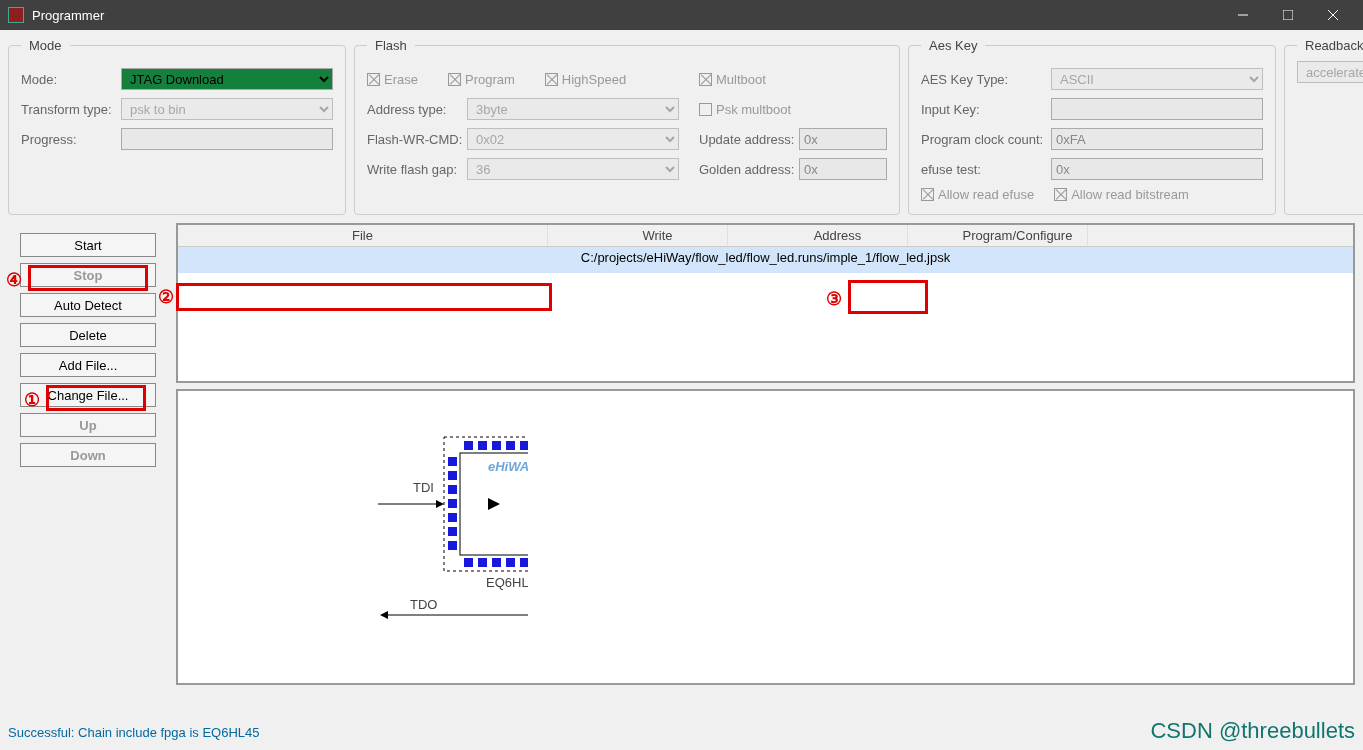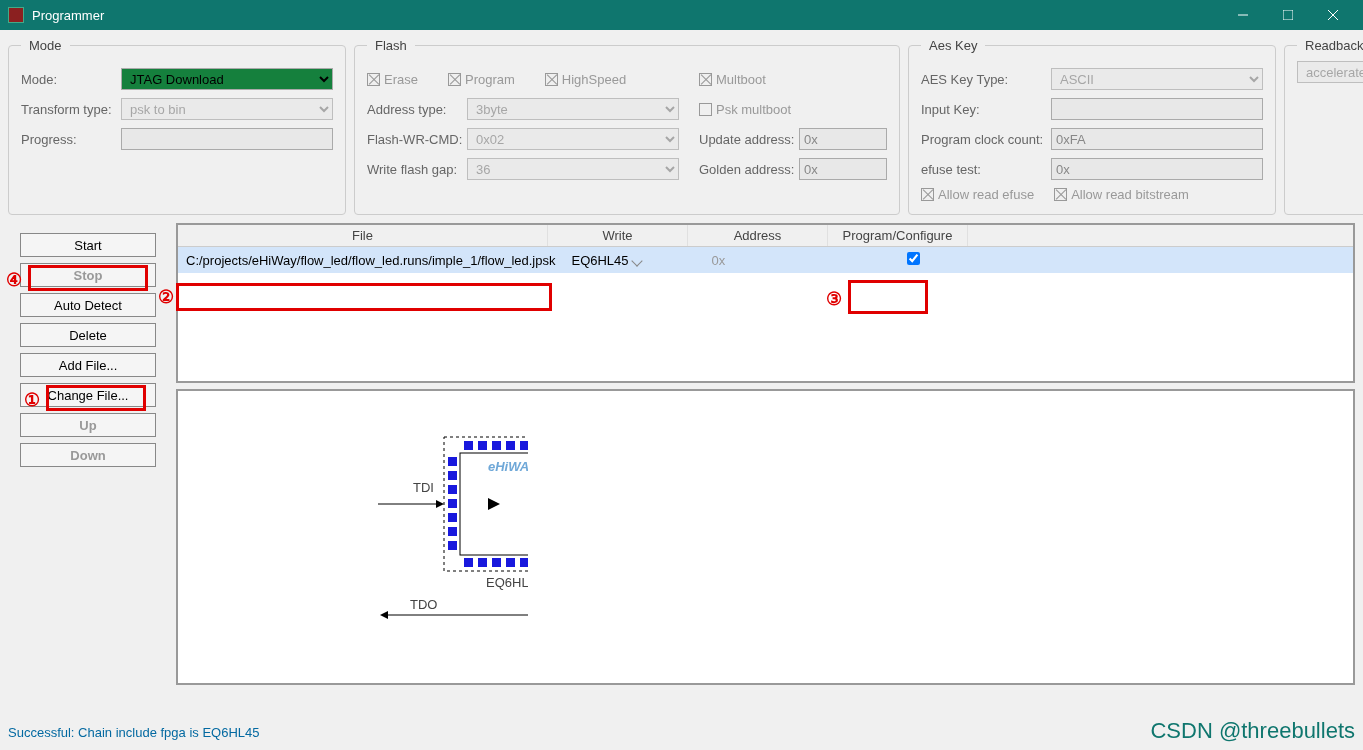--- a/index.html
+++ b/index.html
@@ -1,18 +1,18 @@
 <!DOCTYPE html>
 <html><head>
 <meta charset="utf-8">
 <style>
 * { box-sizing: border-box; margin: 0; padding: 0; font-family: Arial, sans-serif; font-size: 13px; }
 body { background: #f0f0f0; width: 1363px; height: 750px; position: relative; overflow: hidden; }
 
-.titlebar { background: #0f766e; color: #fff; height: 30px; display: flex; align-items: center; padding: 0 8px; }
+.titlebar { background: #404040; color: #fff; height: 30px; display: flex; align-items: center; padding: 0 8px; }
 .titlebar .icon { width: 16px; height: 16px; background: #8b2020; border: 1px solid #4a8; margin-right: 8px; }
 .titlebar .title { flex: 1; font-size: 13px; }
 .titlebar .winbtn { width: 45px; height: 30px; display: flex; align-items: center; justify-content: center; color: #fff; }
 .titlebar .winbtn svg { width: 10px; height: 10px; }
 
 .top-row { display: flex; gap: 8px; padding: 8px; }
 
 fieldset { border: 1px solid #ccc; border-radius: 4px; padding: 8px 12px 12px 12px; background: #f0f0f0; position: relative; }
 fieldset legend { padding: 0 8px; color: #444; }
 
@@ -44,23 +44,23 @@
 
 .aes-checks { display: flex; gap: 20px; margin-top: 6px; }
 
 .mid-row { display: flex; gap: 8px; padding: 0 8px; height: 462px; }
 .side-btns { flex: 0 0 160px; padding-top: 4px; }
 .side-btns button { display: block; width: 136px; margin: 6px auto; height: 24px; border: 1px solid #888; background: #f5f5f5; cursor: pointer; }
 .side-btns button:disabled { color: #999; font-weight: bold; }
 
 .main-area { flex: 1; display: flex; flex-direction: column; gap: 6px; }
 .table-area { border: 2px solid #999; background: #fff; height: 160px; }
-.table-header { display: flex; background: #f0f0f0; border-bottom: 1px solid #ccc; height: 22px; }
+.table-header { display: flex; background: #f0f0f0; border-bottom: 1px solid #ccc; height: 22px; gap: 40px; }
 .table-header > div { padding: 3px 8px; text-align: center; color: #444; border-right: 1px solid #e0e0e0; }
-.table-row { display: flex; background: #d3e5fa; height: 26px; align-items: center; }
+.table-row { display: flex; background: #d3e5fa; height: 26px; align-items: center; flex-direction: column; }
 .table-row > div { padding: 3px 8px; }
 .col-file { flex: 0 0 370px; }
 .col-device { flex: 0 0 140px; }
 .col-addr { flex: 0 0 140px; }
 .col-prog { flex: 0 0 140px; text-align: center; }
 
 .chip-area { border: 2px solid #999; background: #fff; flex: 1; position: relative; }
 
 .chip-svg { position: absolute; top: 20px; left: 10px; }
 

